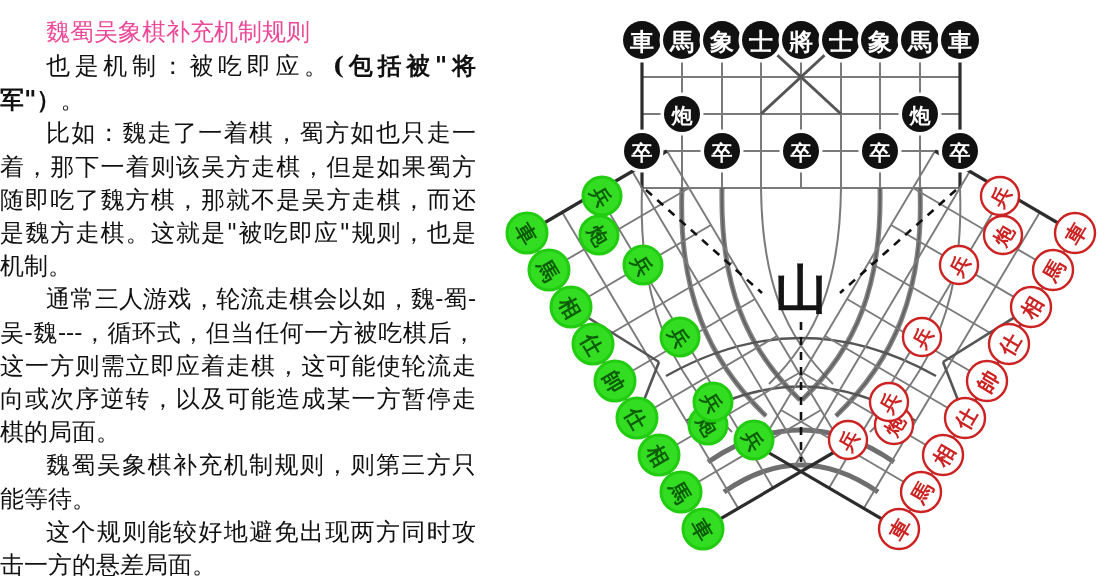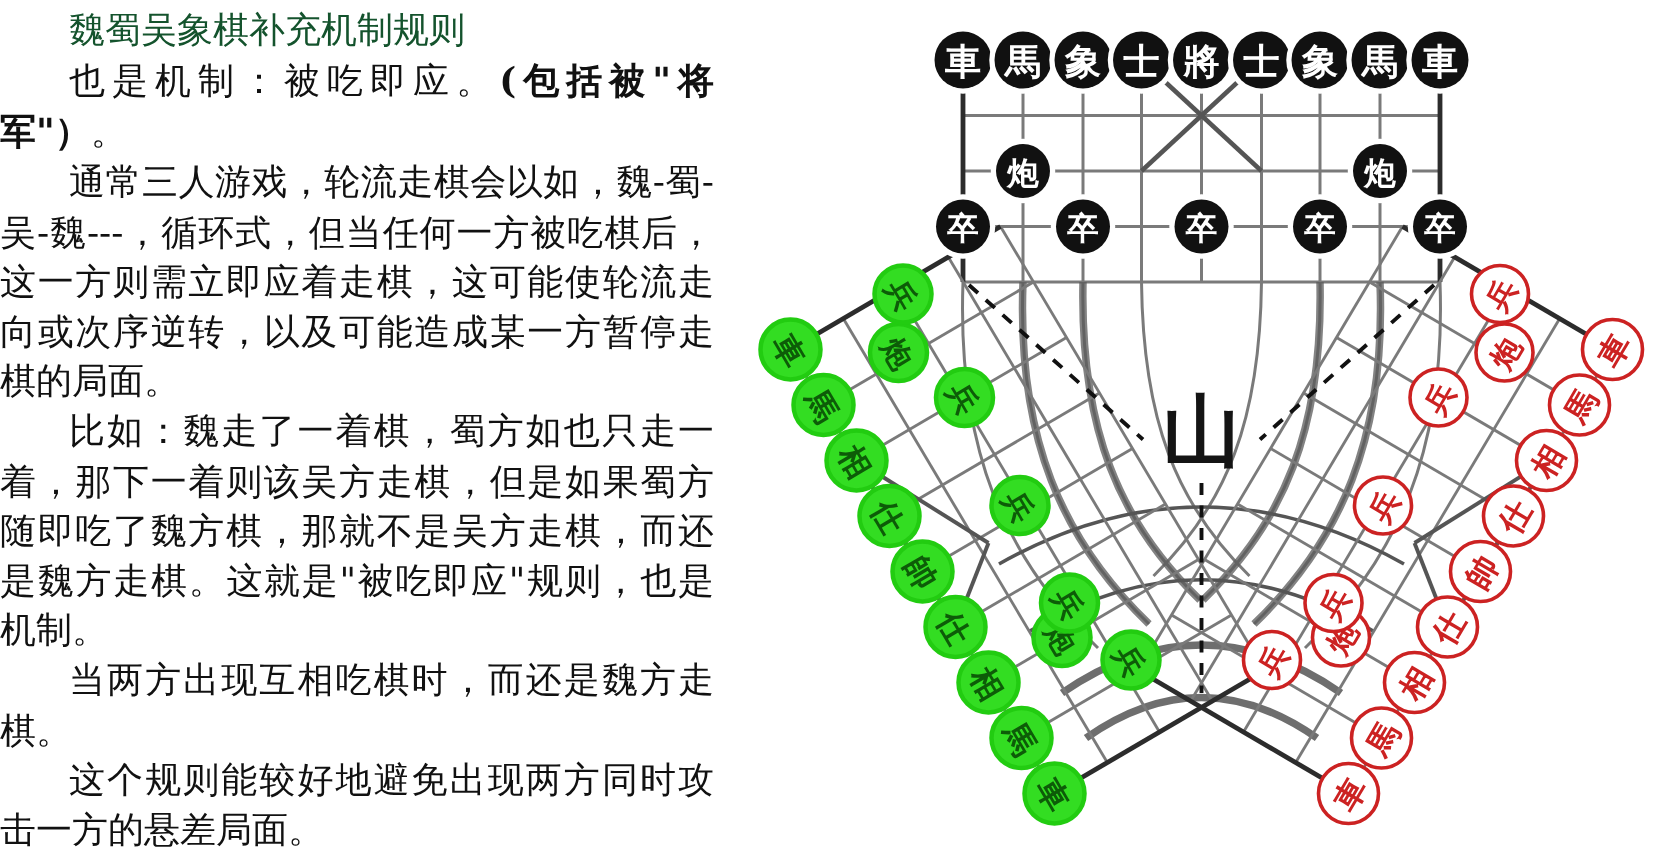--- a/index.html
+++ b/index.html
@@ -20,22 +20,22 @@
   
   #text-panel {
     position: absolute;
     left: 0px; top: 0px;
     width: 478px; height: 576px;
     padding: 0;
   }
   .doc-title {
     font-size: 24px;
     line-height: 33px;
-    color: #14532d;
-    margin: 4px 0 0 0;
+    color: #ec4899;
+    margin: 16px 0 0 0;
     padding-left: 46px;
     white-space: nowrap;
     font-family: "DejaVu Serif", "Liberation Serif", serif;
   }
   .para {
     font-size: 24px;
     line-height: 33.2px;
     color: #111111;
     text-align: justify;
     text-justify: inter-character;
@@ -73,23 +73,23 @@
 <body>
 
 <div id="page">
 
   <div id="text-panel">
 
     <div class="doc-title">魏蜀吴象棋补充机制规则</div>
 
     <div class="para"><span>也是机制：被吃即应。</span><span class="bold-seg">(包括被"将军"）</span><span>。</span></div>
 
+    <div class="para">比如：魏走了一着棋，蜀方如也只走一着，那下一着则该吴方走棋，但是如果蜀方随即吃了魏方棋，那就不是吴方走棋，而还是魏方走棋。这就是"被吃即应"规则，也是机制。</div>
     <div class="para">通常三人游戏，轮流走棋会以如，魏-蜀-吴-魏---，循环式，但当任何一方被吃棋后，这一方则需立即应着走棋，这可能使轮流走向或次序逆转，以及可能造成某一方暂停走棋的局面。</div>
-    <div class="para">比如：魏走了一着棋，蜀方如也只走一着，那下一着则该吴方走棋，但是如果蜀方随即吃了魏方棋，那就不是吴方走棋，而还是魏方走棋。这就是"被吃即应"规则，也是机制。</div>
-    <div class="para">当两方出现互相吃棋时，而还是魏方走棋。</div>
+    <div class="para">魏蜀吴象棋补充机制规则，则第三方只能等待。</div>
     <div class="para">这个规则能较好地避免出现两方同时攻击一方的悬差局面。</div>
   </div>
 
   <div id="board-wrap">
     <svg id="board-svg" width="650" height="576" viewBox="0 0 650 576">
 
       <g id="black-grid" fill="none" stroke="#7a7a7a" stroke-width="2">
 
         <line x1="172" y1="40" x2="490" y2="40"></line>
         <line x1="172" y1="77" x2="490" y2="77"></line>

